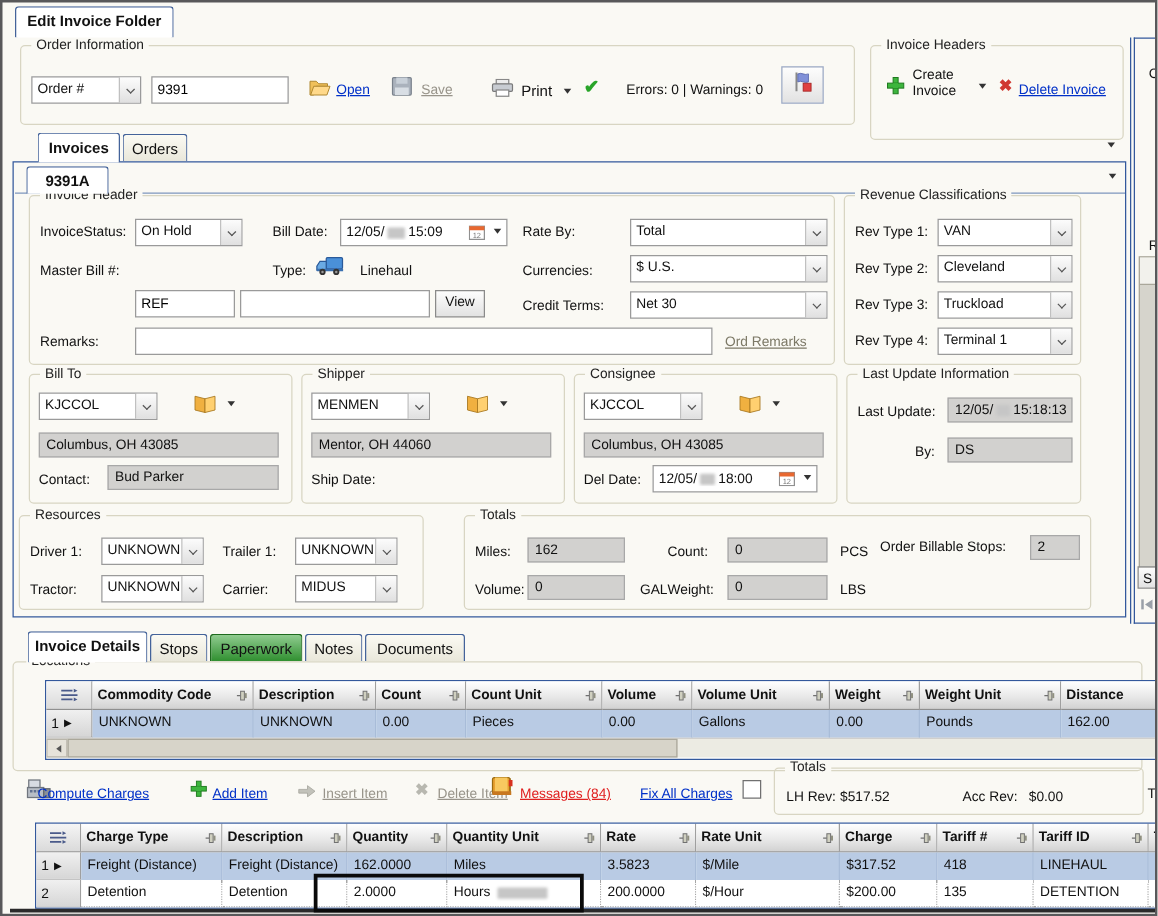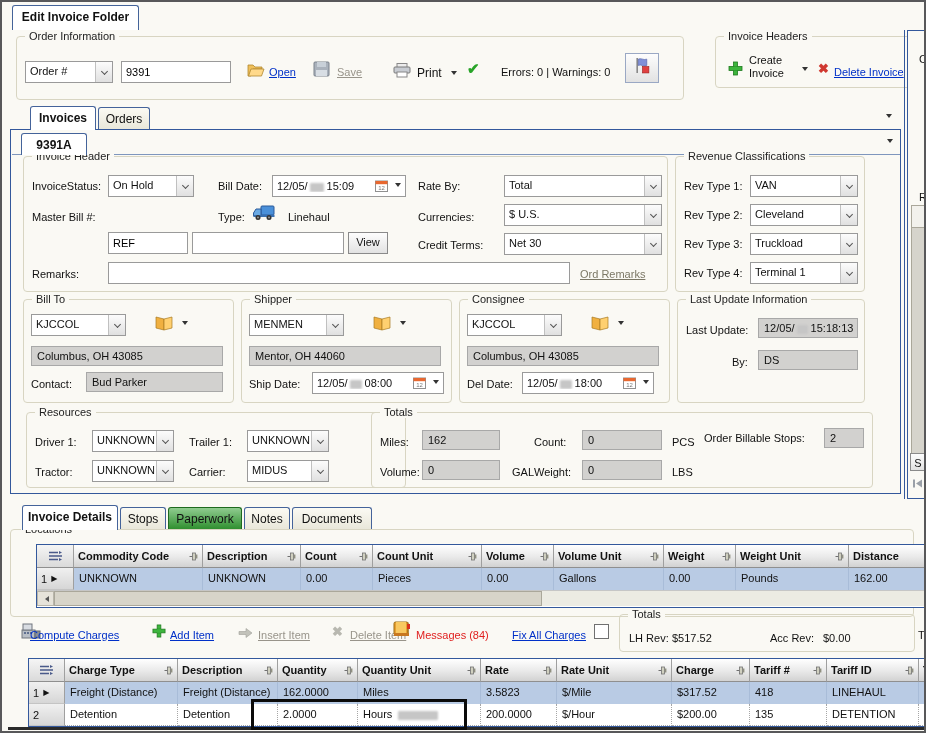--- a/index.html
+++ b/index.html
@@ -6,21 +6,21 @@
   body { font-family:"Liberation Sans", sans-serif; font-size:11px; color:#111; background:#9a9a9a; }
   #screen { position:relative; width:926px; height:733px; background:#faf9f4;
             border:2px solid #58585a; overflow:hidden; }
 
   .g { position:absolute; border:1px solid #d8d5c2; border-radius:4px; }
   .glabel { position:absolute; top:-7px; left:8px; background:#faf9f4; padding:0 4px; color:#222; white-space:nowrap; }
   .lbl { position:absolute; white-space:nowrap; }
   .link { color:#0030c8; text-decoration:underline; cursor:pointer; white-space:nowrap; }
   .dlink { color:#98948a; text-decoration:underline; white-space:nowrap; }
   .olink { color:#7c7866; text-decoration:underline; white-space:nowrap; }
-  .redlink { color:#e02020; white-space:nowrap;text-align:right; }
+  .redlink { color:#e02020; text-decoration:underline; white-space:nowrap;text-align:right; }
 
   .combo { position:absolute; display:flex; background:#fff; border:1px solid #9a9a9a; height:22px; }
   .combo .cv { flex:1; padding:3px 4px; overflow:hidden; white-space:nowrap; }
   .cbtn { width:17px; border-left:1px solid #c0c0c0; background:linear-gradient(#fcfcfc,#e0e0e0);
           display:flex; align-items:center; justify-content:center; }
   .chev { width:5px; height:5px; border-right:1.4px solid #555; border-bottom:1.4px solid #555;
           transform:rotate(45deg); margin-top:-2px; }
 
   .datef { position:absolute; display:flex; background:#fff; border:1px solid #9a9a9a; height:22px; align-items:center; }
   .datef .dv { flex:1; padding:0 4px; white-space:nowrap; overflow:hidden; }
@@ -111,21 +111,21 @@
     <span class="lbl" style="left:484px;top:29px">Errors: 0 | Warnings: 0</span>
     <span class="btn" style="left:608px;top:16px;width:34px;height:30px;border-color:#9aa8c4">
       <svg width="17" height="17" viewBox="0 0 16 16">
           <path d="M3 1v14" stroke="#888" stroke-width="1.5"></path>
           <path d="M4 2c3-1.5 5 1.5 8 0v6c-3 1.5-5-1.5-8 0z" fill="#8090d8" stroke="#5060a8" stroke-width="0.6"></path>
           <rect x="8" y="9" width="6" height="6" fill="#e04040" stroke="#a02020" stroke-width="0.6"></rect>
         </svg>
     </span>
   </div>
 
-  <div class="g" style="left:713px;top:34px;width:203px;height:52px">
+  <div class="g" style="left:694px;top:34px;width:203px;height:76px">
     <span class="glabel">Invoice Headers</span>
     <span class="icon" style="left:12px;top:24px;width:15px;height:15px">
       <svg width="15" height="15" viewBox="0 0 15 15">
           <rect x="5.5" y="1" width="4" height="13" fill="#3db53d" stroke="#1e7a1e" stroke-width="0.8"></rect>
           <rect x="1" y="5.5" width="13" height="4" fill="#3db53d" stroke="#1e7a1e" stroke-width="0.8"></rect>
           <rect x="5.5" y="5.5" width="4" height="4" fill="#3db53d"></rect>
         </svg>
     </span>
     <span class="lbl" style="left:33px;top:17px;width:48px;white-space:normal;line-height:13px">Create Invoice</span>
     <span class="caret" style="position:absolute;left:86px;top:30px"></span>
@@ -280,33 +280,20 @@
       </div>
       <span class="icon" style="left:130px;top:15px">
         <svg width="20" height="16" viewBox="0 0 20 16">
             <path d="M2 2l8 2v11l-8-2z" fill="#f0b040" stroke="#a87820" stroke-width="0.7"></path>
             <path d="M18 2l-8 2v11l8-2z" fill="#ffd070" stroke="#a87820" stroke-width="0.7"></path>
           </svg>
       </span>
       <span class="caret" style="position:absolute;left:158px;top:21px"></span>
       <div class="ro" style="left:7px;top:46px;width:192px">Mentor, OH 44060</div>
       <span class="lbl" style="left:7px;top:78px">Ship Date:</span>
-      <div class="datef" style="left:70px;top:72px;width:132px">
-        <span class="dv"><span>12/05/</span><span class="redact" style="width:12px"></span><span>08:00</span></span>
-        <span class="dcal">
-            <svg width="13" height="12" viewBox="0 0 13 12">
-              <rect x="0.5" y="1" width="12" height="10.5" fill="#fff" stroke="#909090"></rect>
-              <rect x="0.5" y="1" width="12" height="3.2" fill="#e86830"></rect>
-              <text x="6.5" y="10" font-size="6" text-anchor="middle" fill="#777">12</text>
-            </svg>
-          </span>
-        <span class="dbtn">
-            <span class="caret"></span>
-          </span>
-      </div>
     </div>
 
     <div class="g" style="left:448px;top:169px;width:211px;height:104px">
       <span class="glabel">Consignee</span>
       <div class="combo" style="left:7px;top:14px;width:95px">
         <span class="cv">KJCCOL</span>
         <span class="cbtn">
             <span class="chev"></span>
           </span>
       </div>
@@ -335,21 +322,21 @@
     </div>
 
     <div class="g" style="left:666px;top:169px;width:188px;height:104px">
       <span class="glabel">Last Update Information</span>
       <span class="lbl" style="left:8px;top:24px">Last Update:</span>
       <div class="ro" style="left:80px;top:18px;width:100px"><span>12/05/</span><span class="redact" style="width:11px"></span><span>15:18:13</span></div>
       <span class="lbl" style="left:54px;top:56px">By:</span>
       <div class="ro" style="left:80px;top:50px;width:100px">DS</div>
     </div>
 
-    <div class="g" style="left:15px;top:282px;width:380px;height:76px">
+    <div class="g" style="left:4px;top:282px;width:324px;height:76px">
       <span class="glabel">Resources</span>
       <span class="lbl" style="left:8px;top:23px">Driver 1:</span>
       <div class="combo" style="left:65px;top:17px;width:82px">
         <span class="cv">UNKNOWN</span>
         <span class="cbtn">
             <span class="chev"></span>
           </span>
       </div>
       <span class="lbl" style="left:162px;top:23px">Trailer 1:</span>
       <div class="combo" style="left:220px;top:17px;width:82px">

